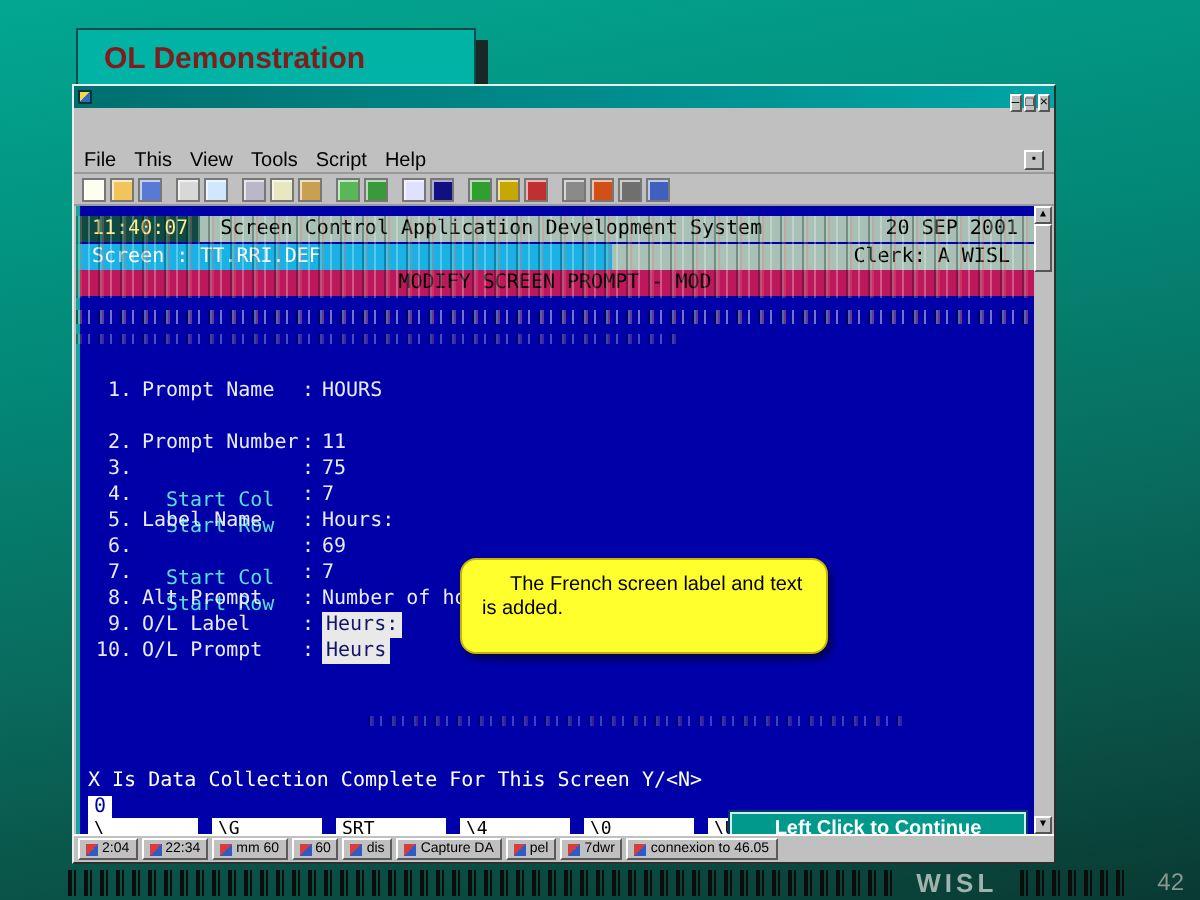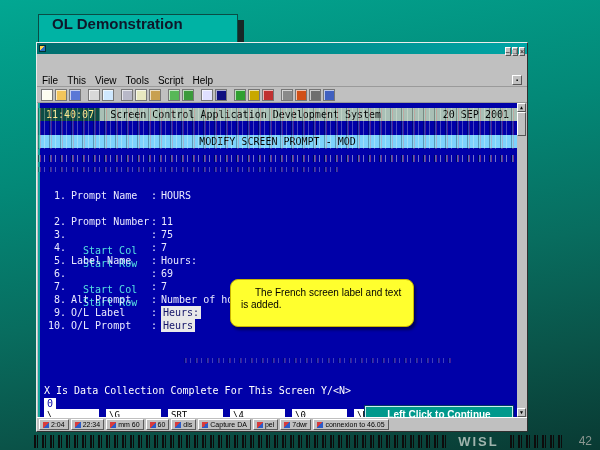--- a/index.html
+++ b/index.html
@@ -9,22 +9,22 @@
     background:linear-gradient(170deg,#02a792 0%,#039α 0%,#038877 35%,#086d5f 60%,#0a5449 80%,#093a33 100%);
   }
   
   .slide{ background:linear-gradient(170deg,#02a792 0%,#038877 35%,#086d5f 60%,#0a5449 80%,#093a33 100%); }
 
   
   .title-box{
     position:absolute; left:38px; top:14px; width:200px; height:30px;
     background:var(--title-box-bg,#00b3a4); border:1px solid #0a4c45;
     box-shadow:6px 6px 0 rgba(25,28,28,.9);
-    display:flex; align-items:flex-start; padding-left:13px;
-    font-weight:bold; font-size:15px; color:#0f172a;
+    display:flex; align-items:center; padding-left:13px;
+    font-weight:bold; font-size:15px; color:#7f1d1d;
   }
 
   
   .window{
     position:absolute; left:36px; top:42px; width:492px; height:390px;
     background:#c0c0c0;
     border-top:1px solid #ececec; border-left:1px solid #ececec;
     border-right:1px solid #2f2f2f; border-bottom:1px solid #2f2f2f;
     display:flex; flex-direction:column;
   }
@@ -63,21 +63,21 @@
     overflow:hidden;
   }
   .terminal::before{ content:""; position:absolute; left:0; top:0; bottom:0; width:2px; background:#1cc29c; opacity:.85; z-index:5;}
   .hdr-row1{ position:absolute; top:5px; left:0; right:9px; height:13px; background:#a9c0b6; color:#000; display:flex; align-items:center; }
   .hdr-time{ background:#0d4b44; color:#ffe98a; height:13px; display:flex; align-items:center; padding:0 6px 0 8px; margin-right:10px; }
   .hdr-title{ flex:1; }
   .hdr-date{ padding-right:8px; }
   .hdr-row2{ position:absolute; top:19px; left:0; right:9px; height:13px; display:flex; }
   .hdr-screen{ width:56%; background:#1ab2e4; color:#fff; display:flex; align-items:center; padding-left:8px; }
   .hdr-clerk{ flex:1; background:#a9c0b6; color:#000; display:flex; align-items:center; justify-content:flex-end; padding-right:12px; }
-  .hdr-row3{ position:absolute; top:32px; left:0; right:9px; height:13px; background:#7dd3fc; color:#000; display:flex; align-items:center; justify-content:center; }
+  .hdr-row3{ position:absolute; top:32px; left:0; right:9px; height:13px; background:#be185d; color:#000; display:flex; align-items:center; justify-content:center; }
 
   .noise{ position:absolute; pointer-events:none; z-index:6;
     background:repeating-linear-gradient(90deg,#000 0 1px,#9fe8d8 1px 2px,#ff6a6a 2px 3px,transparent 3px 6px,#ffffee 6px 7px,transparent 7px 11px);}
   .n1{ top:5px; left:0; right:9px; height:41px; opacity:.28; }
   .n2{ top:52px; left:0; right:9px; height:7px; opacity:.45; }
   .n3{ top:64px; left:0; width:62%; height:5px; opacity:.3; }
   .n4{ top:255px; left:30%; width:55%; height:5px; opacity:.25; }
 
   .fields{ position:absolute; left:6px; top:86px; line-height:13px; }
   .trow{ display:flex; height:13px; white-space:pre; }
@@ -186,20 +186,24 @@
         <span class="tool-icon" style="background: rgb(111, 111, 111);"></span>
         <span class="tool-icon" style="background: rgb(64, 96, 192);"></span>
       </div>
 
     <div class="terminal">
 
       <div class="hdr-row1">
         <span class="hdr-time">11:40:07</span>
         <span class="hdr-title">Screen Control Application Development System</span>
         <span class="hdr-date">20 SEP 2001</span>
+      </div>
+      <div class="hdr-row2">
+        <span class="hdr-screen">Screen : TT.RRI.DEF</span>
+        <span class="hdr-clerk">Clerk: A WISL</span>
       </div>
       <div class="hdr-row3">
         <span>MODIFY SCREEN PROMPT - MOD</span>
       </div>
 
       <div class="noise n1"></div>
       <div class="noise n2"></div>
       <div class="noise n3"></div>
       <div class="noise n4"></div>
 

